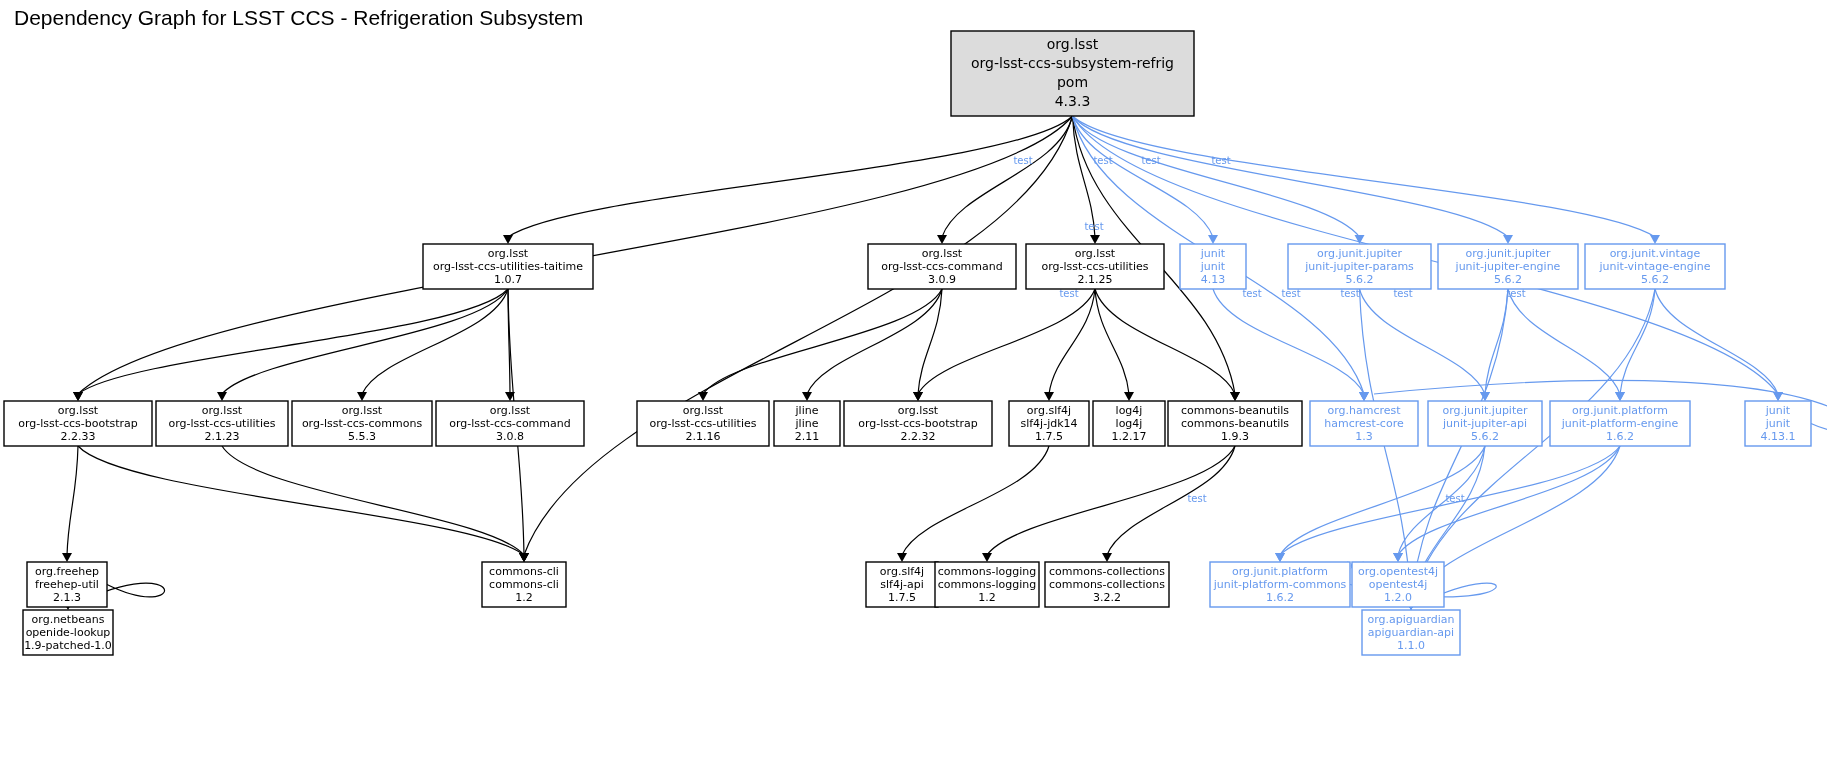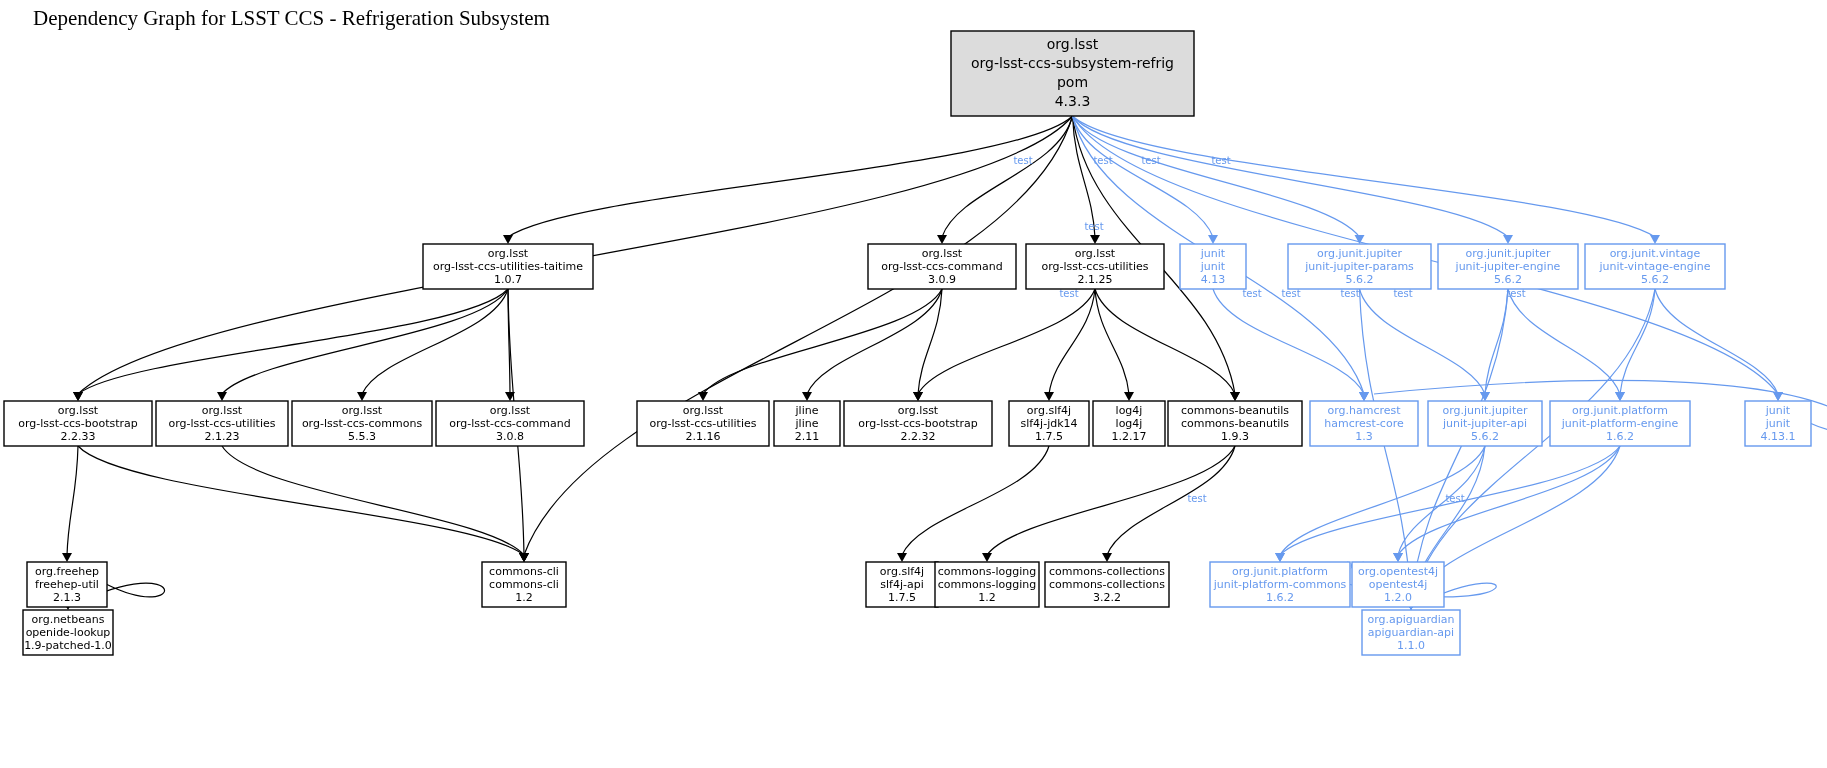--- a/index.html
+++ b/index.html
@@ -12,25 +12,24 @@
     width: 1827px;
     height: 768px;
     background: #ffffff;
     overflow: hidden;
     font-family: "DejaVu Sans", sans-serif;
   }
   #graph-title {
     position: absolute;
     left: 14px;
     top: 6px;
-    font-family: Liberation Serif, serif;
+    font-family: Liberation Sans, sans-serif;
     font-size: 21px;
     color: #000000;
     white-space: nowrap;
-    margin-left: 19px;
   }
   #graph-svg {
     position: absolute;
     left: 0;
     top: 0;
     width: 1827px;
     height: 768px;
   }
   .node-rect {
     stroke-width: 1.4px;

